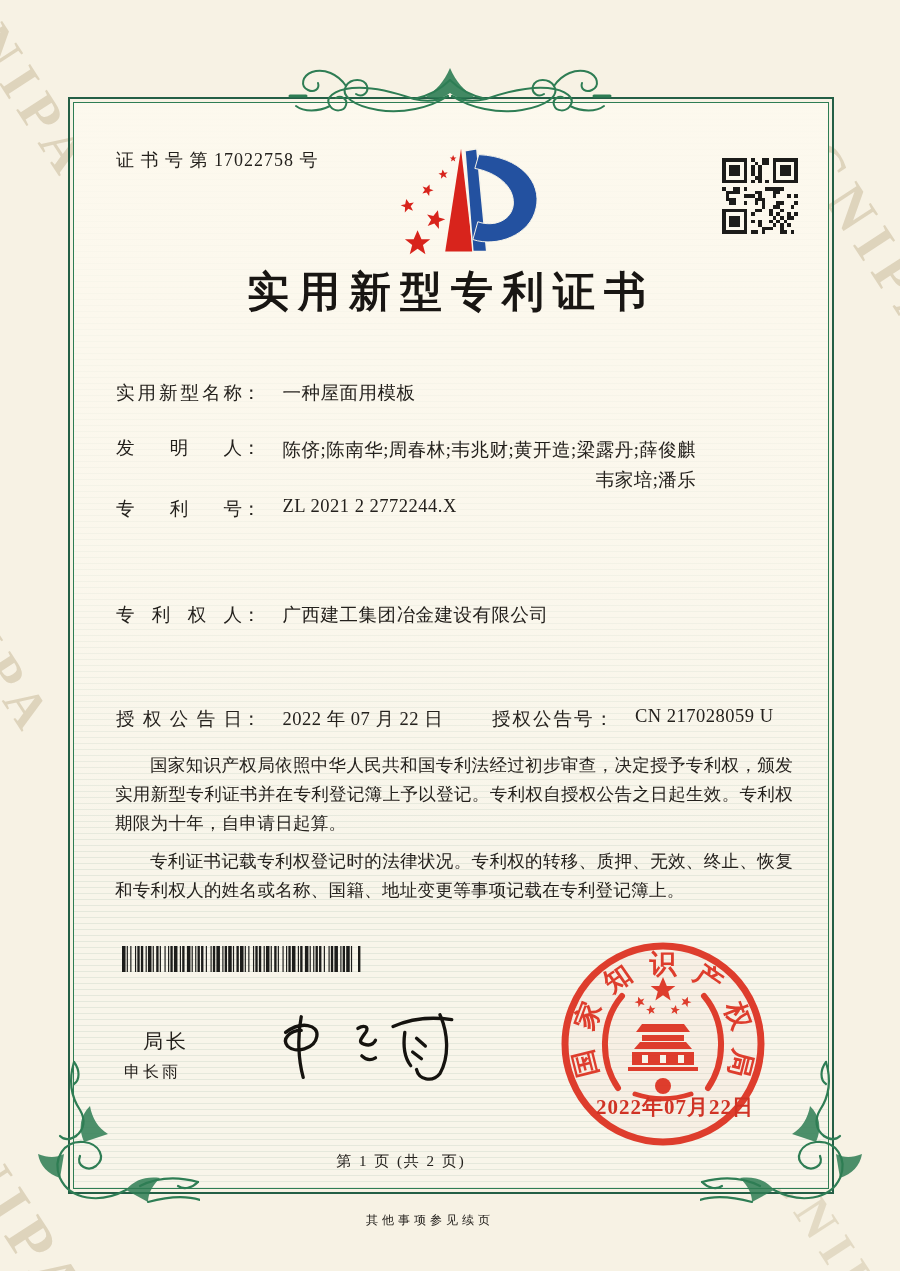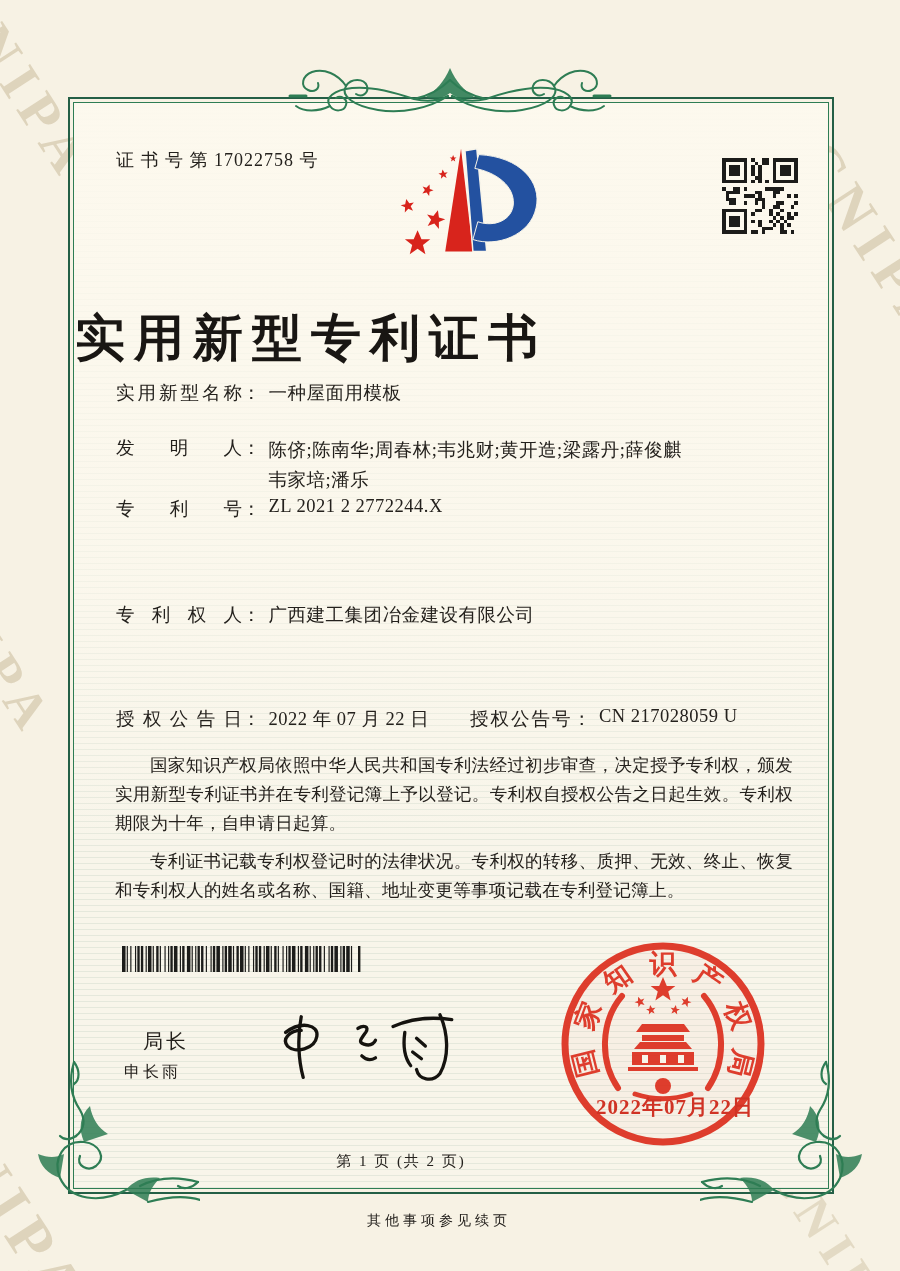--- a/index.html
+++ b/index.html
@@ -27,39 +27,39 @@
   
   .orn{position:absolute;z-index:2;pointer-events:none;}
   .orn-top{left:288px;top:56px;width:324px;height:64px;}
   .orn-bl{left:30px;top:1054px;width:170px;height:160px;}
   .orn-br{left:700px;top:1054px;width:170px;height:160px;}
   
   .abs{position:absolute;z-index:3;}
   .cert-no{left:116px;top:148px;font-size:18px;letter-spacing:1px;}
   .logo{left:384px;top:146px;width:158px;height:112px;}
   .qr{left:722px;top:158px;width:76px;height:76px;}
-  .title{left:75px;top:264px;width:752px;text-align:left;font-size:50px;font-weight:bold;
-         letter-spacing:9px;color:#191613;margin-top:41px;}
+  .title{left:75px;top:264px;width:752px;text-align:center;font-size:42px;font-weight:bold;
+         letter-spacing:9px;color:#191613;}
   .frow{left:116px;font-size:18.5px;white-space:nowrap;}
   .flab{display:inline-block;width:126px;text-align:justify;text-align-last:justify;vertical-align:top;}
   .fcolon{vertical-align:top;}
-  .fval{margin-left:8px;letter-spacing:.5px;vertical-align:top;display:inline-block;white-space:pre-line;}
+  .fval{margin-left:22px;letter-spacing:.5px;vertical-align:top;display:inline-block;white-space:pre-line;text-align:right;}
   .flab2{letter-spacing:2px;}
   .paras{left:106px;top:742px;width:696px;font-size:17.5px;line-height:29px;text-align:justify;z-index:3;}
   .paras p{margin:9px;text-indent:2em;letter-spacing:.3px;}
   .barcode{left:122px;top:946px;width:240px;height:28px;}
   .signer-title{left:124px;top:1028px;font-size:20px;letter-spacing:3px;font-family:"Liberation Sans","DejaVu Sans",sans-serif;margin-left:19px;}
   .signer-name{left:124px;top:1062px;font-size:16px;letter-spacing:3px;font-family:"Liberation Sans","DejaVu Sans",sans-serif;}
   .signature{left:268px;top:1002px;width:215px;height:95px;z-index:4;}
   .seal{left:538px;top:936px;width:250px;height:214px;z-index:4;opacity:.92;}
   .seal-char{font-size:27px;font-weight:bold;fill:#dc2e1d;font-family:"Liberation Serif","DejaVu Serif",serif;}
   .seal-date{font-size:21px;font-weight:bold;fill:#cd2315;letter-spacing:1px;
              font-family:"Liberation Serif","DejaVu Serif",serif;}
   .page-info{left:75px;top:1152px;width:652px;text-align:center;font-size:15px;letter-spacing:2px;}
-  .footer-note{left:0;top:1212px;width:860px;text-align:center;font-size:14px;letter-spacing:4px;padding-left:9px;}
+  .footer-note{left:0;top:1212px;width:860px;text-align:center;font-size:12px;letter-spacing:4px;}
   .defs-hidden{position:absolute;width:0;height:0;overflow:hidden;}
 </style>
 </head>
 <body>
 
 <svg class="defs-hidden" aria-hidden="true">
   <defs>
     <path id="star5" d="M0,-10 2.94,-3.09 9.51,-3.09 4.05,1.18 5.88,8.09 0,4 -5.88,8.09 -4.05,1.18 -9.51,-3.09 -2.94,-3.09Z"></path>
     <g id="orn-top-half" fill="none" stroke="#2e7d54" stroke-width="2" stroke-linecap="round">
       <path d="M160,24 C150,34 138,40 124,43 C136,46 148,45 158,40"></path>
@@ -330,21 +330,21 @@
   </div>
   <div class="abs frow" style="top:496px">
     <span class="flab">专利号</span><span class="fcolon">：</span><span class="fval">ZL 2021 2 2772244.X</span>
   </div>
   <div class="abs frow" style="top:602px">
     <span class="flab">专利权人</span><span class="fcolon">：</span><span class="fval">广西建工集团冶金建设有限公司</span>
   </div>
   <div class="abs frow" style="top:706px">
     <span class="flab">授权公告日</span><span class="fcolon">：</span><span class="fval">2022 年 07 月 22 日</span>
   </div>
-  <div class="abs frow" style="left:470px;top:706px">
+  <div class="abs frow" style="left:492px;top:706px">
     <span class="flab2">授权公告号</span><span class="fcolon">：</span><span class="fval">CN 217028059 U</span>
   </div>
 
   <div class="abs paras">
     <p>国家知识产权局依照中华人民共和国专利法经过初步审查，决定授予专利权，颁发实用新型专利证书并在专利登记簿上予以登记。专利权自授权公告之日起生效。专利权期限为十年，自申请日起算。</p>
     <p>专利证书记载专利权登记时的法律状况。专利权的转移、质押、无效、终止、恢复和专利权人的姓名或名称、国籍、地址变更等事项记载在专利登记簿上。</p>
   </div>
 
   <svg class="abs barcode" id="barcode-bars" viewBox="0 0 240 28" preserveAspectRatio="none">
       <rect x="0.00" y="0" width="3.54" height="26" fill="#1c1c1a"></rect>

